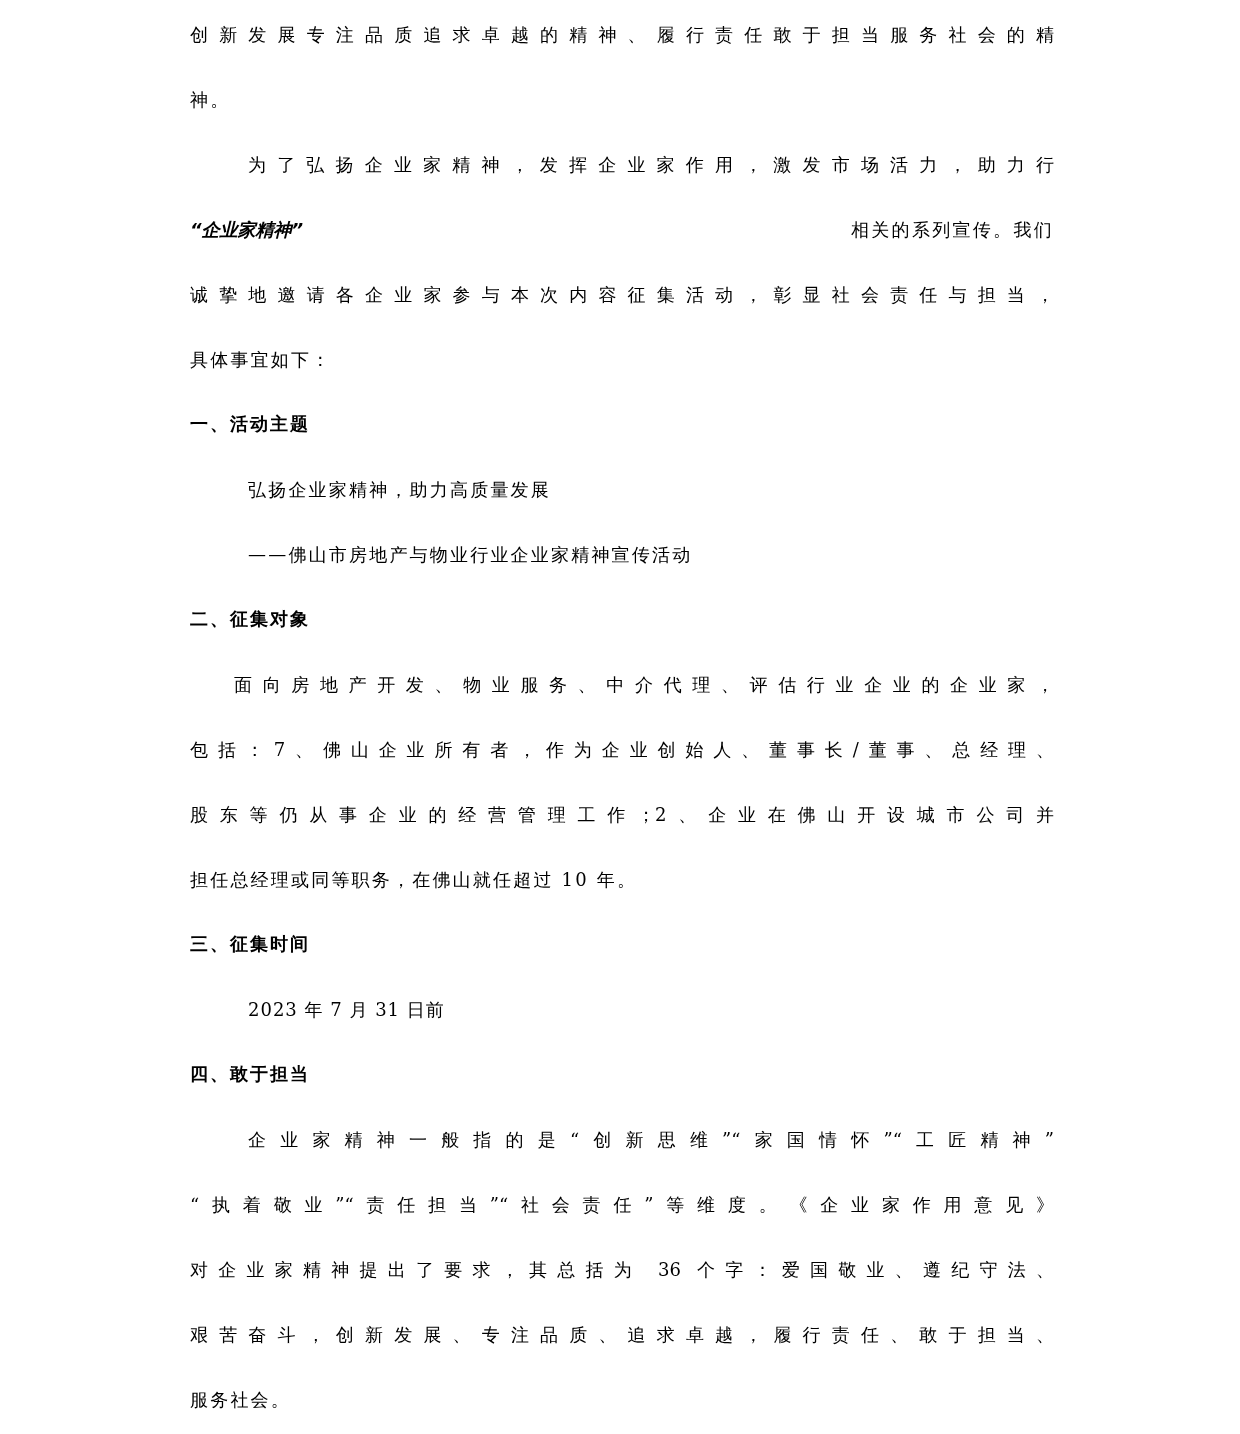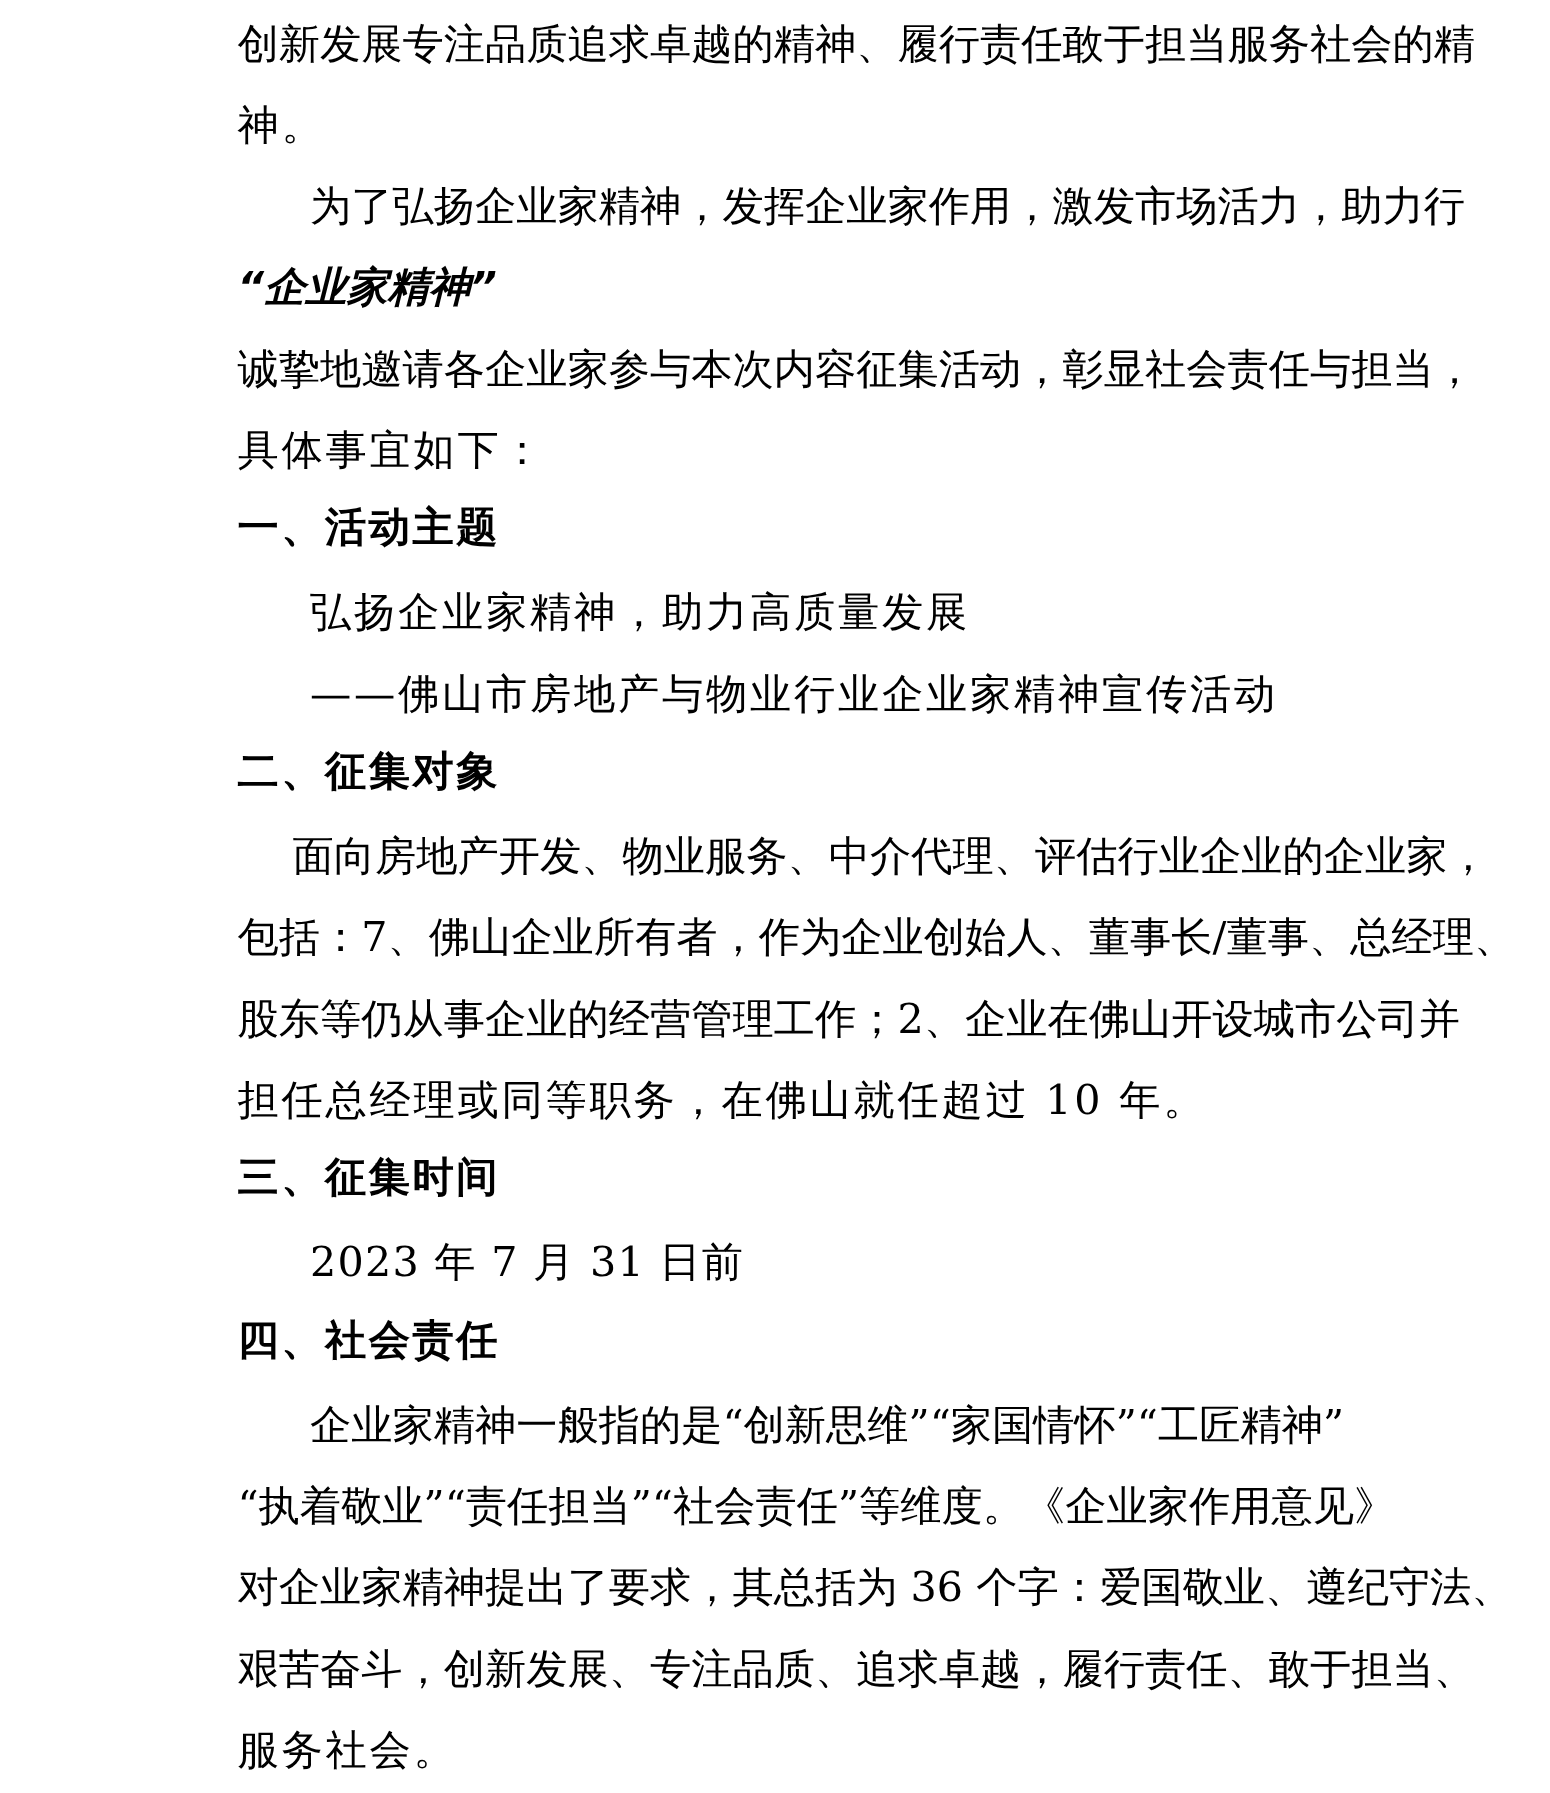--- a/index.html
+++ b/index.html
@@ -18,21 +18,21 @@
   .page {
     position: absolute;
     left: 190px;
     top: 0;
     width: 864px;
   }
   .line {
     position: absolute;
     left: 0;
     height: 40px;
-    font-size: 33px;
+    font-size: 18px;
     line-height: 40px;
     white-space: nowrap;
     letter-spacing: 2.2px;
   }
   .justify {
     width: 864px;
     text-align: justify;
     text-align-last: justify;
     letter-spacing: 0;
   }
@@ -53,37 +53,38 @@
 <body>
 
 <div class="page">
 
   <div class="line justify" style="top:15px;">创新发展专注品质追求卓越的精神、履行责任敢于担当服务社会的精</div>
   <div class="line" style="top:80px;">神。</div>
 
   <div class="line indent2" style="top:145px; width:806px; text-align:justify; text-align-last:justify; letter-spacing:0;">为了弘扬企业家精神，发挥企业家作用，激发市场活力，助力行</div>
   <div class="line justify" style="top:210px; display:flex; justify-content:space-between;">
       <span class="emph">“企业家精神”</span>
+      <span style="letter-spacing:2.3px;">相关的系列宣传。我们</span>
   </div>
   <div class="line justify" style="top:275px;">诚挚地邀请各企业家参与本次内容征集活动，彰显社会责任与担当，</div>
   <div class="line" style="top:340px;">具体事宜如下：</div>
 
   <div class="line heading" style="top:405px;">一、活动主题</div>
   <div class="line indent2" style="top:470px;">弘扬企业家精神，助力高质量发展</div>
   <div class="line indent2" style="top:535px;">——佛山市房地产与物业行业企业家精神宣传活动</div>
 
   <div class="line heading" style="top:600px;text-align:right;">二、征集对象</div>
   <div class="line indent1" style="top:665px; width:820px; text-align:justify; text-align-last:justify; letter-spacing:0;">面向房地产开发、物业服务、中介代理、评估行业企业的企业家，</div>
   <div class="line justify" style="top:730px;">包括：7、佛山企业所有者，作为企业创始人、董事长/董事、总经理、</div>
   <div class="line justify" style="top:795px;">股东等仍从事企业的经营管理工作；2、企业在佛山开设城市公司并</div>
   <div class="line" style="top:860px;text-align:center;">担任总经理或同等职务，在佛山就任超过 10 年。</div>
 
   <div class="line heading" style="top:925px;">三、征集时间</div>
   <div class="line indent2" style="top:990px; letter-spacing:1px;">2023 年 7 月 31 日前</div>
 
-  <div class="line heading" style="top:1055px;">四、社会责任</div>
+  <div class="line heading" style="top:1055px;">四、敢于担当</div>
   <div class="line indent2" style="top:1120px; width:806px; text-align:justify; text-align-last:justify; letter-spacing:0;">企业家精神一般指的是“创新思维”“家国情怀”“工匠精神”</div>
   <div class="line justify" style="top:1185px;">“执着敬业”“责任担当”“社会责任”等维度。《企业家作用意见》</div>
   <div class="line justify" style="top:1250px;">对企业家精神提出了要求，其总括为 36 个字：爱国敬业、遵纪守法、</div>
   <div class="line justify" style="top:1315px;">艰苦奋斗，创新发展、专注品质、追求卓越，履行责任、敢于担当、</div>
   <div class="line" style="top:1380px;">服务社会。</div>
 
 </div>
 
 </body></html>

